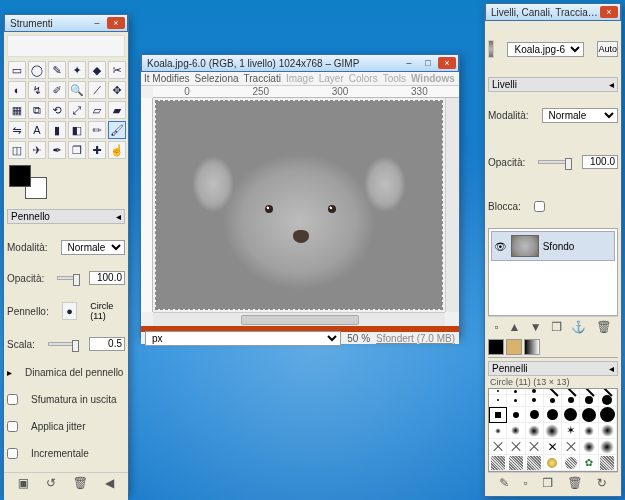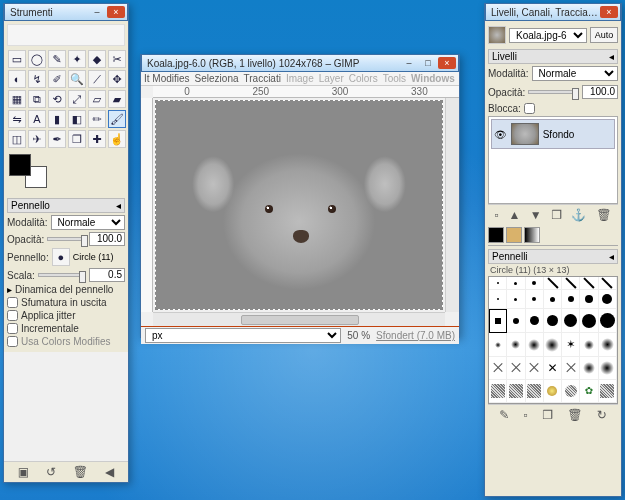--- a/index.html
+++ b/index.html
@@ -5,21 +5,21 @@
 * { box-sizing: border-box; margin: 0; padding: 0; font-family: "Segoe UI", Tahoma, sans-serif; font-size: 10px; }
 body { width: 625px; height: 500px; background: linear-gradient(180deg, #117ec8 0%, #1a7ccc 40%, #2a8edb 70%, #1a7ccc 100%); overflow: hidden; position: relative; }
 body::before { content: ""; position: absolute; left: 50%; top: 70%; width: 600px; height: 600px; border-radius: 50%; background: radial-gradient(circle, rgba(255,255,255,0.25) 0%, rgba(255,255,255,0) 60%); transform: translate(-50%,-50%); }
 .win { position: absolute; background: #f0f0f0; border: 1px solid #3b6ea5; border-top: none; box-shadow: 2px 2px 8px rgba(0,0,0,0.3); }
 .titlebar { height: 18px; background: linear-gradient(180deg, #eaf4fd 0%, #cfe6fa 50%, #b9d9f4 100%); border: 1px solid #3b6ea5; display: flex; align-items: center; padding: 0 2px; font-size: 10px; color: #2a2a2a; }
 .titlebar .title { flex: 1; overflow: hidden; white-space: nowrap; text-overflow: ellipsis; padding-left: 3px; }
 .titlebar .ctrl { width: 18px; height: 12px; margin-left: 1px; text-align: center; font-size: 9px; line-height: 12px; cursor: default; }
 .titlebar .close { background: #d04a2a; color: #fff; border-radius: 2px; }
 .panel-body { padding: 3px; background: #ece9d8; }
 .section-title { background: #e3e3e3; border: 1px solid #bbb; padding: 1px 3px; display: flex; justify-content: space-between; align-items: center; margin-top: 3px; }
-.row { display: flex; align-items: center; gap: 3px; margin: 2px 0; }
+.row { display: flex; align-items: center; gap: 13px; margin: 16px 0; }
 .row label { font-size: 10px; color: #333; }
 select, input[type=text] { flex: 1; height: 15px; font-size: 10px; border: 1px solid #999; background: #fff; padding: 0 2px; }
 input[type=checkbox] { width: 11px; height: 11px; }
 .num { width: 36px; height: 14px; border: 1px solid #999; background: #fff; font-size: 10px; text-align: right; padding-right: 2px; }
 .slider { flex: 1; height: 4px; background: #ddd; border: 1px solid #aaa; position: relative; }
 .slider::after { content: ""; position: absolute; left: 88%; top: -3px; width: 5px; height: 10px; background: #f0f0f0; border: 1px solid #777; }
 .toolgrid { display: grid; grid-template-columns: repeat(6, 18px); gap: 2px; padding: 2px 1px; }
 .tool { width: 18px; height: 18px; background: #f5f5f5; border: 1px solid #ccc; display: flex; align-items: center; justify-content: center; font-size: 11px; color: #224; cursor: default; }
 .tool.sel { border: 1px solid #3a78c4; background: #d6e9fb; }
 .fgbg { position: relative; width: 50px; height: 40px; margin: 4px 2px; }
@@ -40,21 +40,21 @@
   radial-gradient(ellipse 30px 40px at 20% 40%, #bfbfbf 0%, #a9a9a9 50%, rgba(0,0,0,0) 70%),
   radial-gradient(ellipse 30px 40px at 80% 40%, #bfbfbf 0%, #a9a9a9 50%, rgba(0,0,0,0) 70%),
   radial-gradient(ellipse 95px 85px at 50% 58%, #bcbcbc 0%, #a0a0a0 60%, #8a8a8a 80%),
   radial-gradient(circle at 50% 50%, #d4c8b8 0%, #a89878 40%, #6a5a3c 100%);
   position: relative;
 }
 .koala::before { content: ""; position: absolute; left: 48%; top: 62%; width: 16px; height: 13px; background: #4a3a30; border-radius: 40% 40% 50% 50%; }
 .koala .eye { position: absolute; width: 8px; height: 8px; background: radial-gradient(circle at 35% 35%, #fff 0%, #fff 15%, #3a2820 20%, #2a1a12 100%); border-radius: 50%; top: 50%; }
 .koala .eye.l { left: 38%; }
 .koala .eye.r { left: 60%; }
-.statusbar { height: 18px; background: #f0f0f0; border-top: 1px solid #c2410c; display: flex; align-items: center; gap: 6px; padding: 0 4px; font-size: 10px; color: #555; }
+.statusbar { height: 18px; background: #f0f0f0; border-top: 6px solid #c2410c; display: flex; align-items: center; gap: 6px; padding: 0 4px; font-size: 10px; color: #555; }
 .scroll-h { height: 14px; background: #e8e8e8; border-top: 1px solid #ccc; margin-left: 12px; margin-right: 14px; position: relative; }
 .scroll-h::before { content: ""; position: absolute; left: 30%; top: 2px; width: 40%; height: 8px; background: #cfcfcf; border: 1px solid #aaa; border-radius: 2px; }
 
 .auto-btn { width: 28px; height: 16px; background: #f4f4f4; border: 1px solid #999; font-size: 9px; text-align: center; line-height: 14px; }
 .tab-row { display: flex; gap: 2px; margin-top: 2px; border-bottom: 1px solid #aaa; padding-bottom: 2px; }
 .tab { width: 16px; height: 16px; border: 1px solid #999; background: #fff; display: flex; align-items: center; justify-content: center; }
 .tab.active { background: #000; }
 .layer-row { display: flex; align-items: center; gap: 4px; padding: 3px 2px; background: #d6e1f0; border: 1px solid #aab; }
 .layer-thumb { width: 28px; height: 22px; background: radial-gradient(circle at 50% 50%, #bbb 0%, #999 60%, #7a6a50 100%); border: 1px solid #666; }
 .brush-grid { display: grid; grid-template-columns: repeat(7, 1fr); gap: 0; background: #fff; border: 1px solid #999; height: 128px; overflow: hidden; }
@@ -65,21 +65,21 @@
 .diag::before { content: ""; position: absolute; width: 80%; height: 2px; background: #000; transform: rotate(45deg); }
 .cross::before, .cross::after { content: ""; position: absolute; width: 70%; height: 1px; background: #555; }
 .cross::before { transform: rotate(45deg); }
 .cross::after { transform: rotate(-45deg); }
 .fuzz { background: radial-gradient(circle, #000 0%, rgba(0,0,0,0) 70%); border-radius: 50%; }
 .tex { background: repeating-linear-gradient(45deg,#777,#777 1px,#ddd 1px,#ddd 2px); }
 </style>
 </head>
 <body>
 
-<div class="win" style="left:3px; top:3px; width:126px; height:480px;">
+<div class="win" style="left:3px; top:14px; width:126px; height:480px;">
   <div class="titlebar">
     <span class="title">Strumenti</span>
     <span class="ctrl">–</span>
     <span class="ctrl close">×</span>
   </div>
   <div class="panel-body">
     <div style="height:22px;border:1px solid #ddd;background:#f5f5f5;margin-bottom:2px;"></div>
     <div class="toolgrid">
       <span class="tool">▭</span>
       <span class="tool">◯</span>

